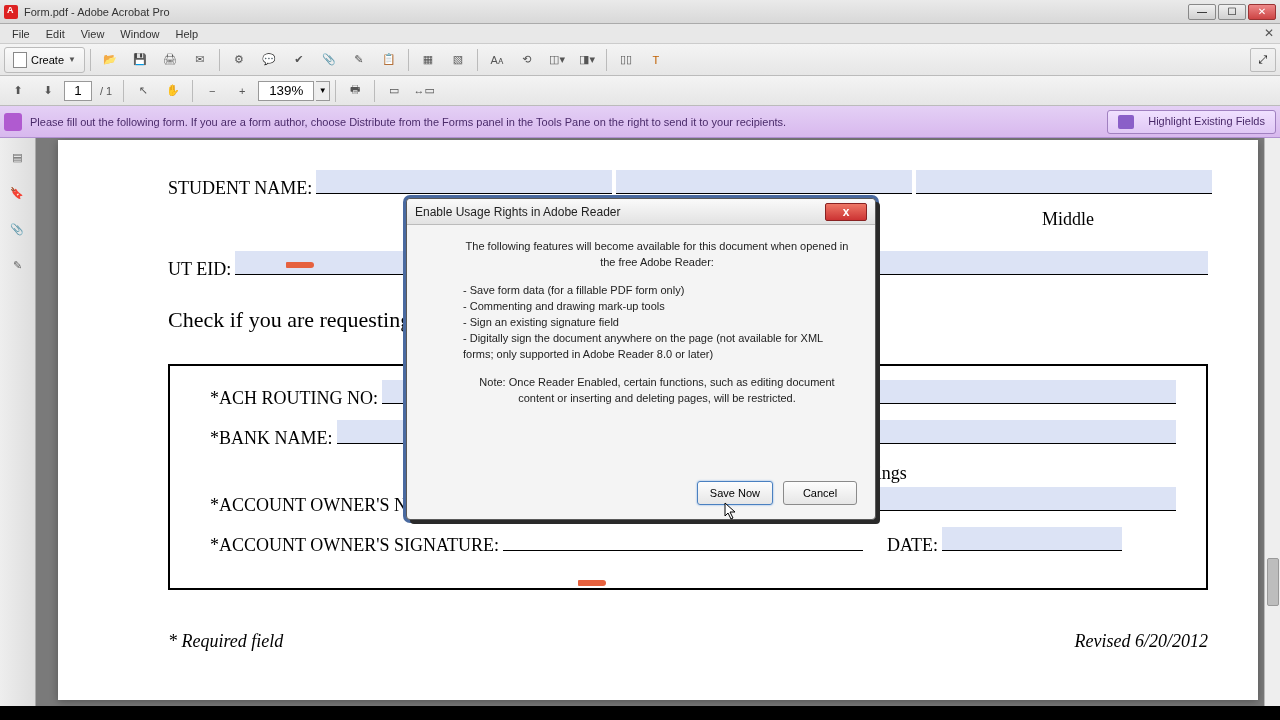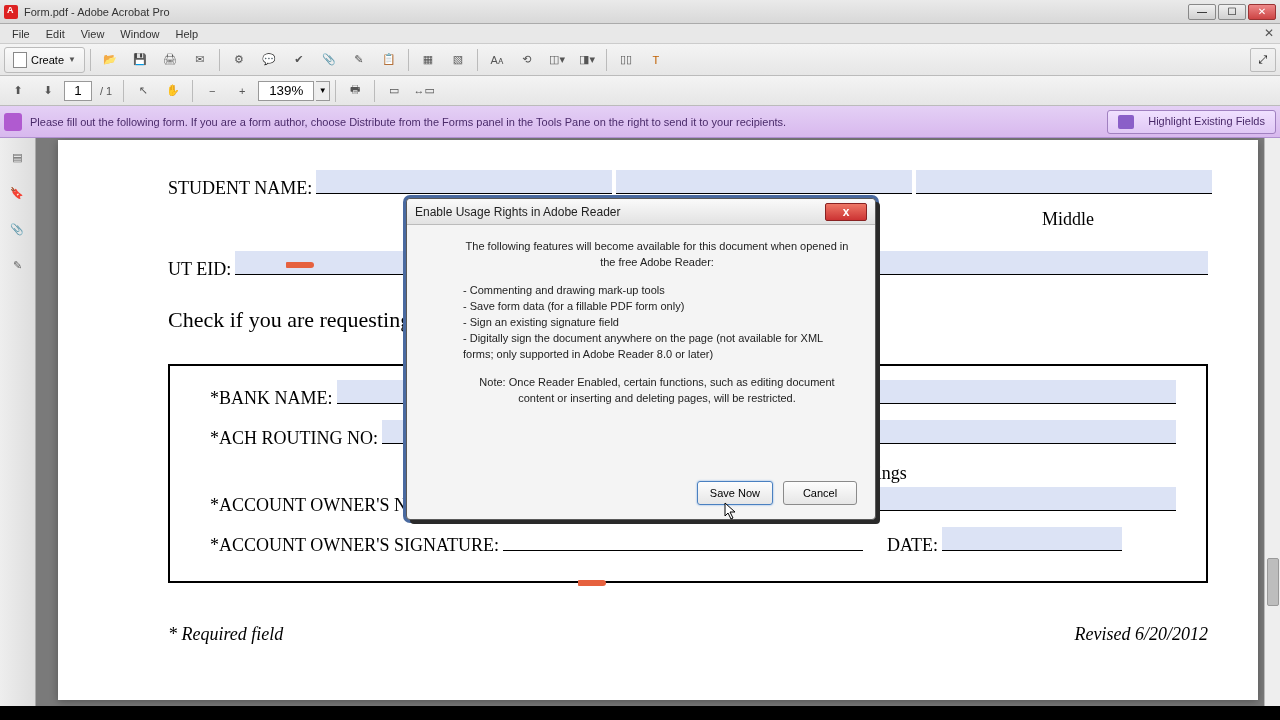--- a/index.html
+++ b/index.html
@@ -201,41 +201,41 @@
         <div class="form-field"></div>
       </div>
 
       <div class="stamp" style="left:228px; top:122px;"></div>
 
 
       <div style="font-size:22px; margin-bottom:28px;">Check if you are requesting th</div>
 
       <div class="bankbox">
         <div class="form-row">
+          <span class="form-label">*ACH ROUTING NO:</span>
+          <div class="form-field"></div>
+        </div>
+        <div class="form-row">
           <span class="form-label">*BANK NAME:</span>
-          <div class="form-field"></div>
-        </div>
-        <div class="form-row">
-          <span class="form-label">*ACH ROUTING NO:</span>
           <div class="form-field"></div>
         </div>
         <div class="centered">
           <span>*TYPE OF ACCOUNT:</span>
           <span class="chk"></span>
           <span>Checking</span>
           <span style="margin:0 10px;">or</span>
           <span class="chk"></span>
           <span>Savings</span>
         </div>
         <div class="form-row">
           <span class="form-label">*ACCOUNT OWNER'S NAME(S) IF DIFFERENT FROM ABOVE:</span>
           <div class="form-field"></div>
         </div>
         <div class="stamp" style="left:520px; top:440px;"></div>
-        <div class="form-row" style="margin-bottom:8px;">
+        <div class="form-row" style="margin-bottom:15px;">
           <span class="form-label">*ACCOUNT OWNER'S SIGNATURE:</span>
           <div class="form-field" style="flex:0 0 360px; background:transparent;"></div>
           <span style="width:24px"></span>
           <span class="form-label">DATE:</span>
           <div class="form-field" style="flex:0 0 180px;"></div>
         </div>
       </div>
 
       <div class="footer-row">
         <span>* Required field</span>
@@ -250,22 +250,22 @@
 </div>
 
 <div class="modal-shadow">
   <div class="modal-title">
     <span class="t">Enable Usage Rights in Adobe Reader</span>
     <div class="modal-close">x</div>
   </div>
   <div class="modal-body">
     <p>The following features will become available for this document when opened in the free Adobe Reader:</p>
     <ul>
+      <li>Save form data (for a fillable PDF form only)</li>
       <li>Commenting and drawing mark-up tools</li>
-      <li>Save form data (for a fillable PDF form only)</li>
       <li>Sign an existing signature field</li>
       <li>Digitally sign the document anywhere on the page (not available for XML forms; only supported in Adobe Reader 8.0 or later)</li>
     </ul>
     <p>Note: Once Reader Enabled, certain functions, such as editing document content or inserting and deleting pages, will be restricted.</p>
   </div>
   <div class="modal-buttons">
     <button class="dlg-btn primary">Save Now</button>
     <button class="dlg-btn">Cancel</button>
   </div>
 </div>

